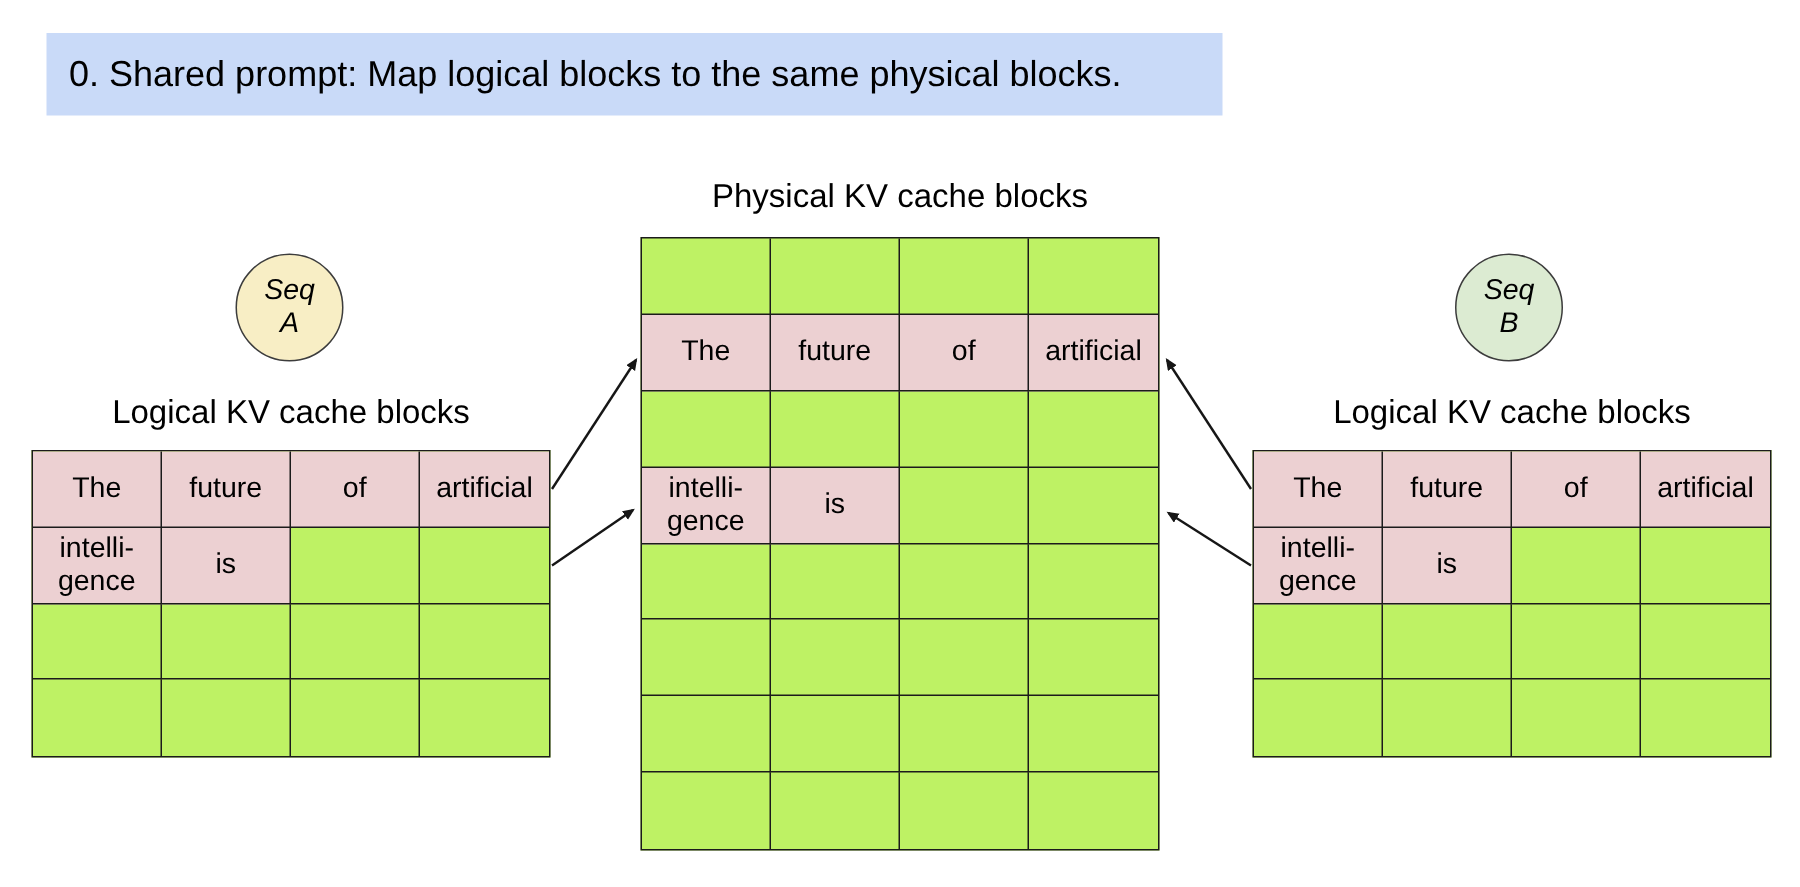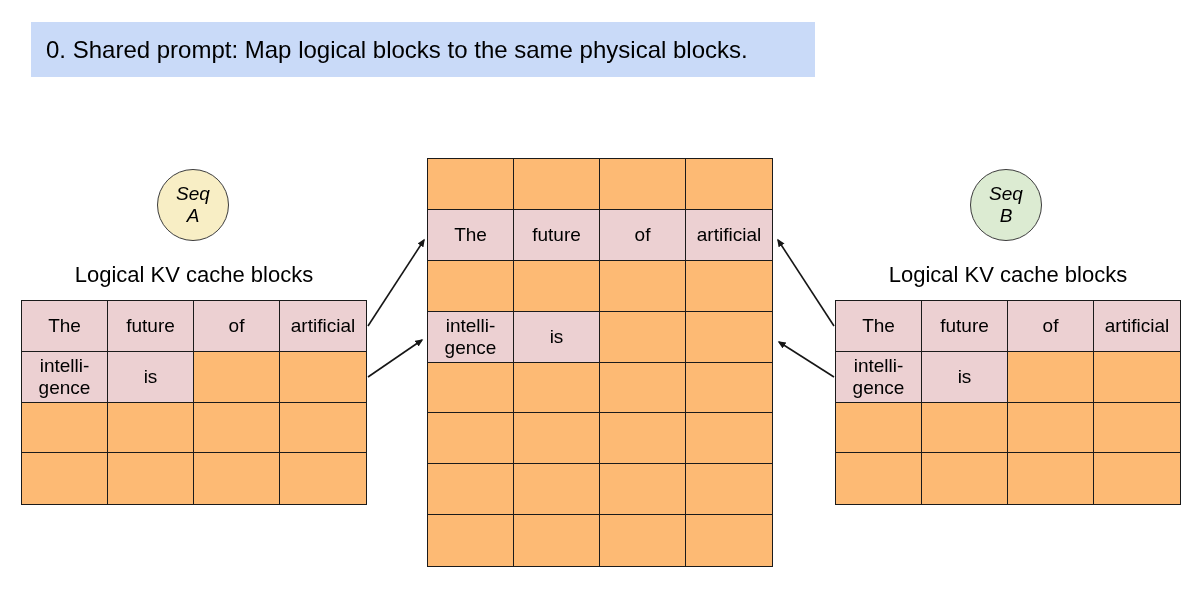--- a/index.html
+++ b/index.html
@@ -42,21 +42,21 @@
     white-space: pre-line;
     font-style: italic;
   }
   .seq-a { left: 157px; top: 169px; background: var(--seq-a-bg, #f8eec5); }
   .seq-b { left: 970px; top: 169px; background: var(--seq-b-bg, #dcebd2); }
   .grid {
     position: absolute;
     display: grid;
     border: 1.5px solid var(--line, #1b1b1b);
     box-sizing: border-box;
-    background: #fdba74;
+    background: #bef264;
   }
   .grid-logical-a { left: 21px;  top: 300px; width: 346px; height: 205px; grid-template-rows: repeat(4, 1fr); }
   .grid-physical  { left: 427px; top: 158px; width: 346px; height: 409px; grid-template-rows: repeat(8, 1fr); }
   .grid-logical-b { left: 835px; top: 300px; width: 346px; height: 205px; grid-template-rows: repeat(4, 1fr); }
   .cell {
     border-right: 1.5px solid var(--line, #1b1b1b);
     border-bottom: 1.5px solid var(--line, #1b1b1b);
     display: flex; align-items: center; justify-content: center;
     text-align: center;
     font-size: 19px; line-height: 22px;
@@ -86,20 +86,21 @@
 
   <div class="circle seq-a">
     <span>Seq
 A</span>
   </div>
   <div class="circle seq-b">
     <span>Seq
 B</span>
   </div>
 
+  <div class="tbl-title phys-title">Physical KV cache blocks</div>
   <div class="tbl-title logical-a-title">Logical KV cache blocks</div>
   <div class="tbl-title logical-b-title">Logical KV cache blocks</div>
 
   <div class="grid grid-logical-a" id="grid-a" style="grid-template-columns: repeat(4, 1fr);">
       <div class="cell filled">The</div>
       <div class="cell filled">future</div>
       <div class="cell filled">of</div>
       <div class="cell filled last-col">artificial</div>
       <div class="cell filled">intelli-
 gence</div>

